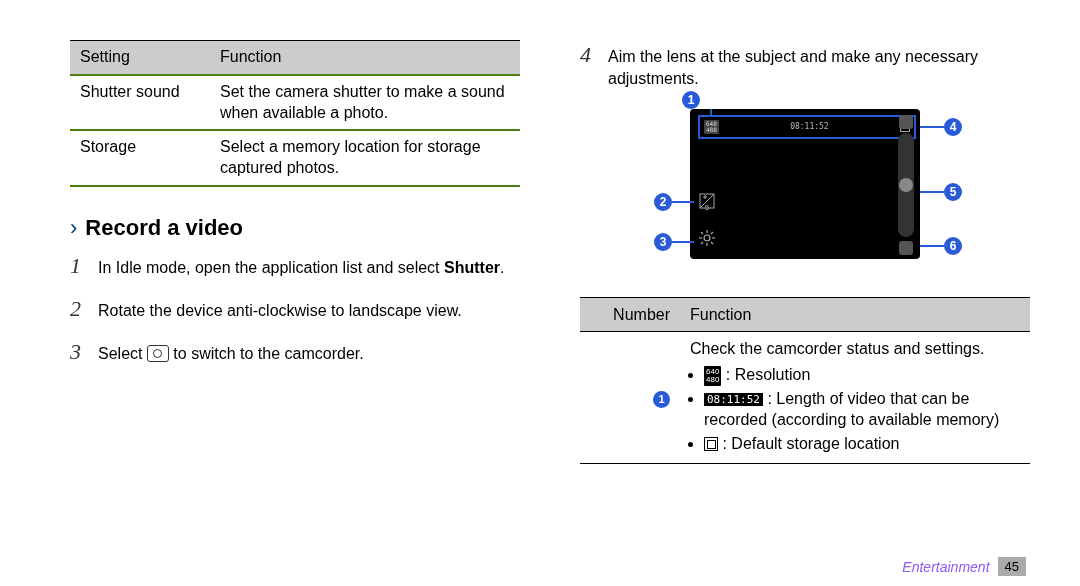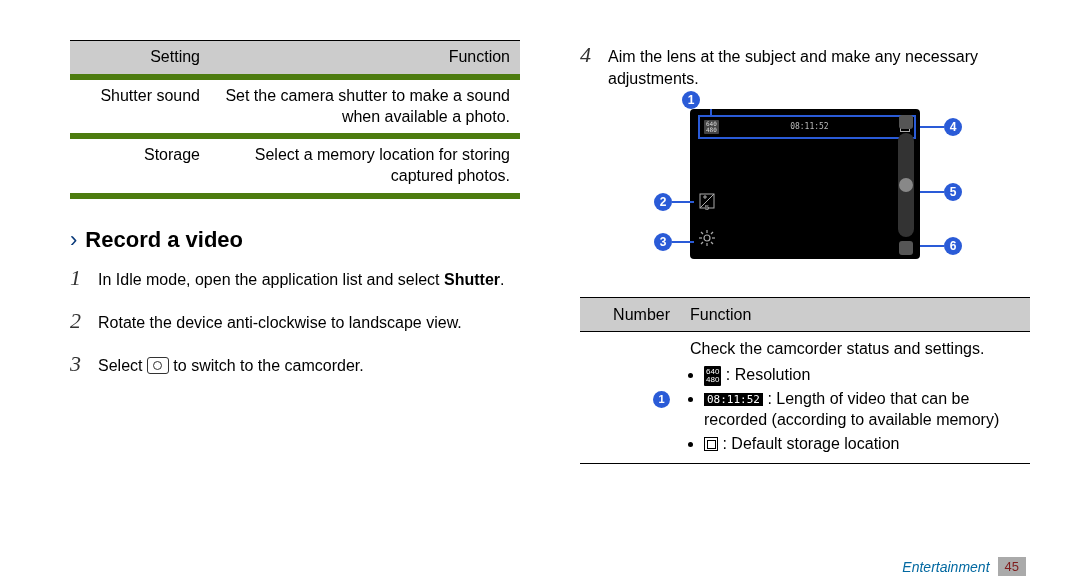--- a/index.html
+++ b/index.html
@@ -25,23 +25,23 @@
     flex: 1 1 0;
     min-width: 0;
   }
   table.settings {
     border-collapse: collapse;
     width: 100%;
     font-size: 16px;
   }
   table.settings th, table.settings td {
     border-top: 1px solid #000;
-    border-bottom: 6px solid #4d7c0f;
+    border-bottom: 2px solid #4d7c0f;
     padding: 6px 10px;
-    text-align: right;
+    text-align: left;
     vertical-align: top;
     line-height: 1.3;
   }
   table.settings .setting-col { width: 120px; }
   table.settings th {
     background: #ccc;
     font-weight: normal;
   }
   .section-head {
     display: flex;
@@ -251,23 +251,23 @@
 
   .footer {
     position: absolute;
     right: 54px;
     bottom: 10px;
     font-size: 14px;
     display:flex;
     align-items:center;
     gap:8px;
   }
-  .footer .sect { font-style: italic; color:#0369a1; }
+  .footer .sect { font-style: italic; color:#8b5cf6; }
   .footer .pg {
-    background:#aaa; color:#7f1d1d; padding:2px 7px;
+    background:#aaa; color:#000000; padding:2px 7px;
     font-style: normal; font-size:13px;
   }
 </style>
 </head>
 <body>
 
 <div class="page">
 
   <div class="col">
 
@@ -278,21 +278,21 @@
           <th>Function</th>
         </tr>
       </thead>
       <tbody>
         <tr>
           <td>Shutter sound</td>
           <td>Set the camera shutter to make a sound when available a photo.</td>
         </tr>
         <tr>
           <td>Storage</td>
-          <td>Select a memory location for storing captured photos.</td>
+          <td>Select a memory location for storage captured photos.</td>
         </tr>
       </tbody>
     </table>
 
     <div class="section-head">
       <span class="chev">›</span>
       <span class="section-title">Record a video</span>
     </div>
 
     <ol class="steps">

